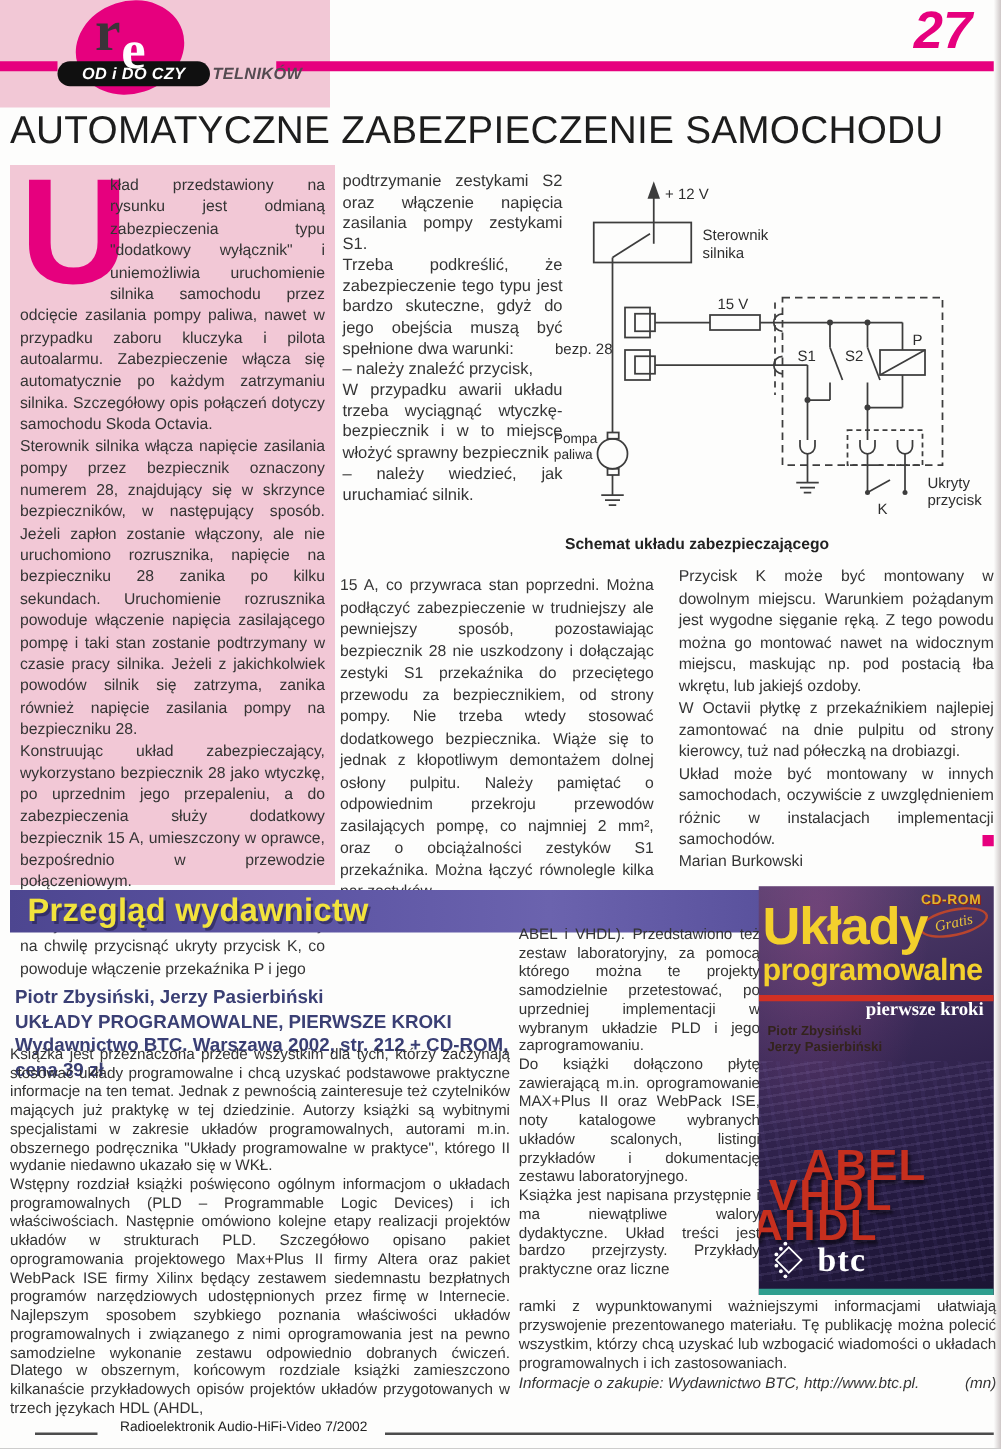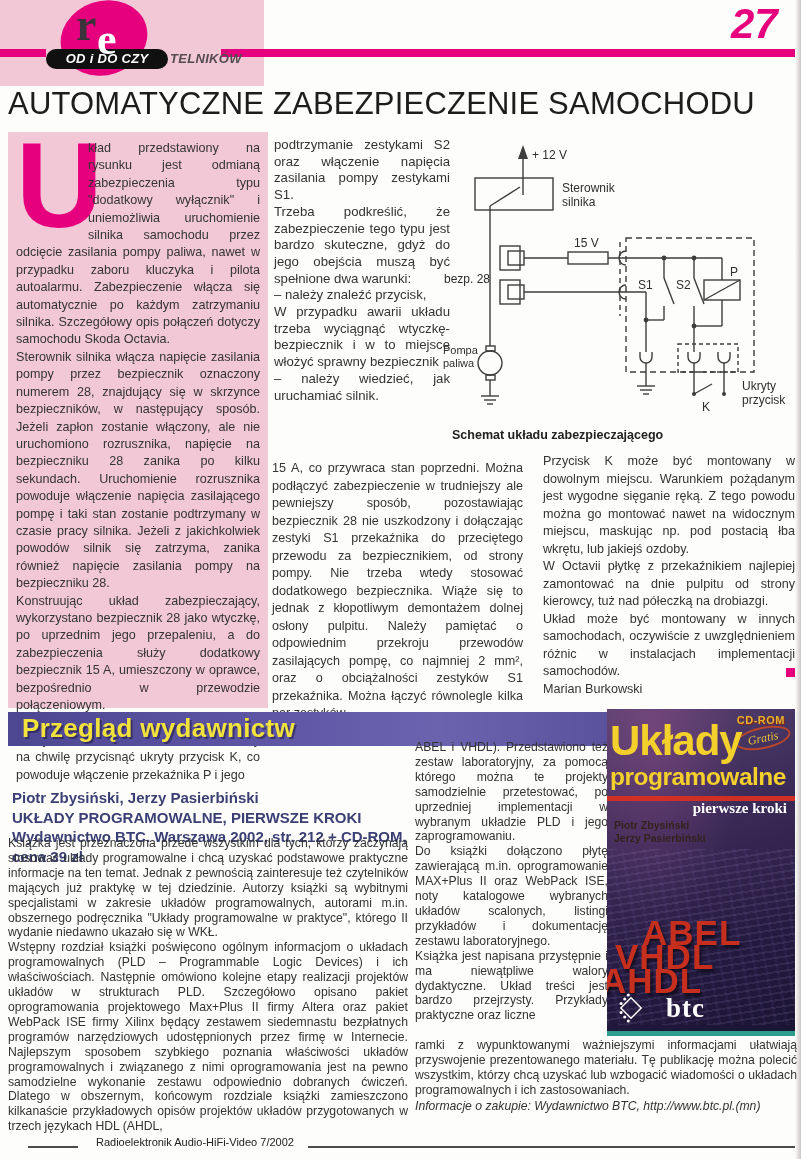--- a/index.html
+++ b/index.html
@@ -53,21 +53,21 @@
   
   .banner{left:8px;top:712px;width:600px;height:34px;
           background:linear-gradient(90deg,#4d4690 0%,#5d55a4 40%,#6b63ae 72%,#5a529d 100%);}
   .banner-text{margin-left:14px;font-size:26px;font-weight:bold;color:#f2e33c;line-height:33px;
                letter-spacing:.3px;text-shadow:2px 2px 0 rgba(30,25,70,.55);}
   .bookinfo{left:12px;top:756px;font-size:15px;font-weight:bold;color:#3a3f74;line-height:19.5px;margin-top:32px;}
   .rev p{margin:0;text-align:justify;font-size:12.2px;line-height:14.9px;color:#333;}
   .rev-left{left:8px;top:836px;width:400px;}
   .rev-mid{left:415px;top:740px;width:193px;}
   .rev-wide{left:415px;top:1038px;width:382px;}
-  .purchase{display:flex;font-style:italic;font-size:12.2px;
+  .purchase{display:flex;justify-content:space-between;font-style:italic;font-size:12.2px;
             line-height:15px;margin-top:1px;color:#333;}
 
   
   .cover{left:607px;top:709px;width:188px;height:327px;overflow:hidden;
          background:radial-gradient(ellipse at 25% 8%,rgba(190,90,160,.30),rgba(0,0,0,0) 45%),
                     linear-gradient(160deg,#55406e 0%,#3a2a57 38%,#241a40 72%,#1b1433 100%);}
   .cover .cd{position:absolute;right:10px;top:5px;font-size:11px;font-weight:bold;color:#e3b52c;
              text-shadow:1px 1px 0 #8c2318;letter-spacing:.5px;}
   .cover .gratis{position:absolute;right:4px;top:18px;width:56px;height:22px;border:2px solid #b8452e;
                  border-radius:50%;transform:rotate(-12deg);color:#e8c23a;font-style:italic;
@@ -81,21 +81,21 @@
               font-weight:bold;font-size:15px;color:#fff;}
   .cover .auth{position:absolute;left:7px;font-size:10.5px;font-weight:bold;color:#33231c;}
   .cover .codebg{position:absolute;left:0;top:140px;width:100%;height:176px;opacity:.8;
          background:repeating-linear-gradient(171deg,rgba(185,165,225,.14) 0 2px,rgba(0,0,0,0) 2px 7px),
                     repeating-linear-gradient(80deg,rgba(120,100,180,.10) 0 3px,rgba(0,0,0,0) 3px 11px);}
   .cover .lang{position:absolute;font-size:35px;font-weight:bold;color:#c62f1e;letter-spacing:1px;
                text-shadow:2px 3px 3px rgba(0,0,0,.55);line-height:1;}
   .cover .abel{left:35px;top:206px;text-align:center;}
   .cover .vhdl{left:8px;top:230px;}
   .cover .ahdl{left:-6px;top:254px;}
-  .cover .btc-row{position:absolute;left:6px;bottom:10px;display:flex;align-items:center;gap:17px;}
+  .cover .btc-row{position:absolute;left:6px;bottom:10px;display:flex;align-items:center;gap:5px;}
   .cover .btc-txt{font-family:"Liberation Serif",serif;font-weight:bold;font-size:27px;color:#fff;
                   letter-spacing:1px;}
   .cover .teal{position:absolute;left:0;bottom:0;width:100%;height:5px;background:#2f9e8e;}
 
   
   .footer{left:28px;top:1136px;width:767px;display:flex;align-items:flex-end;}
   .fline{height:0;border-top:2px solid #4c4c4c;}
   .fline.short{width:50px;margin-right:18px;}
   .fline.long{flex:1;margin-left:14px;}
   .ftext{font-size:11px;color:#222;white-space:nowrap;}

